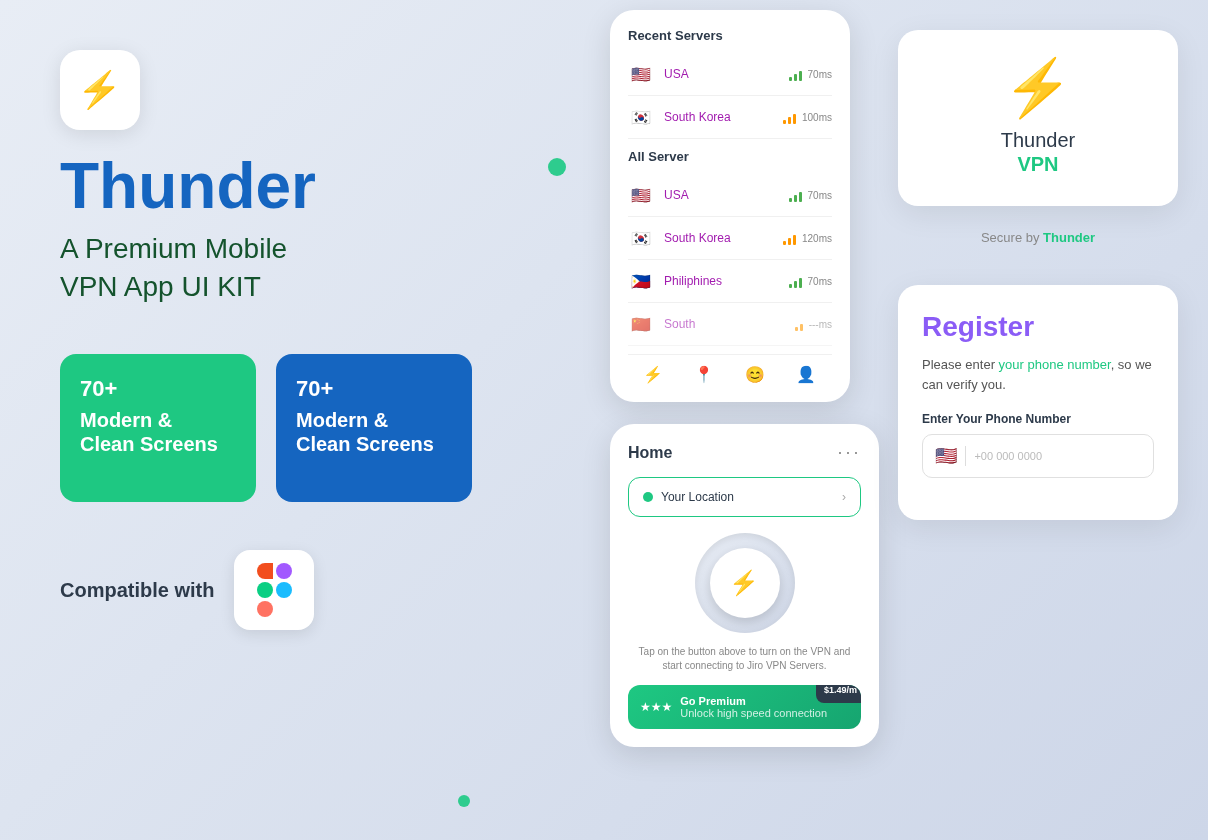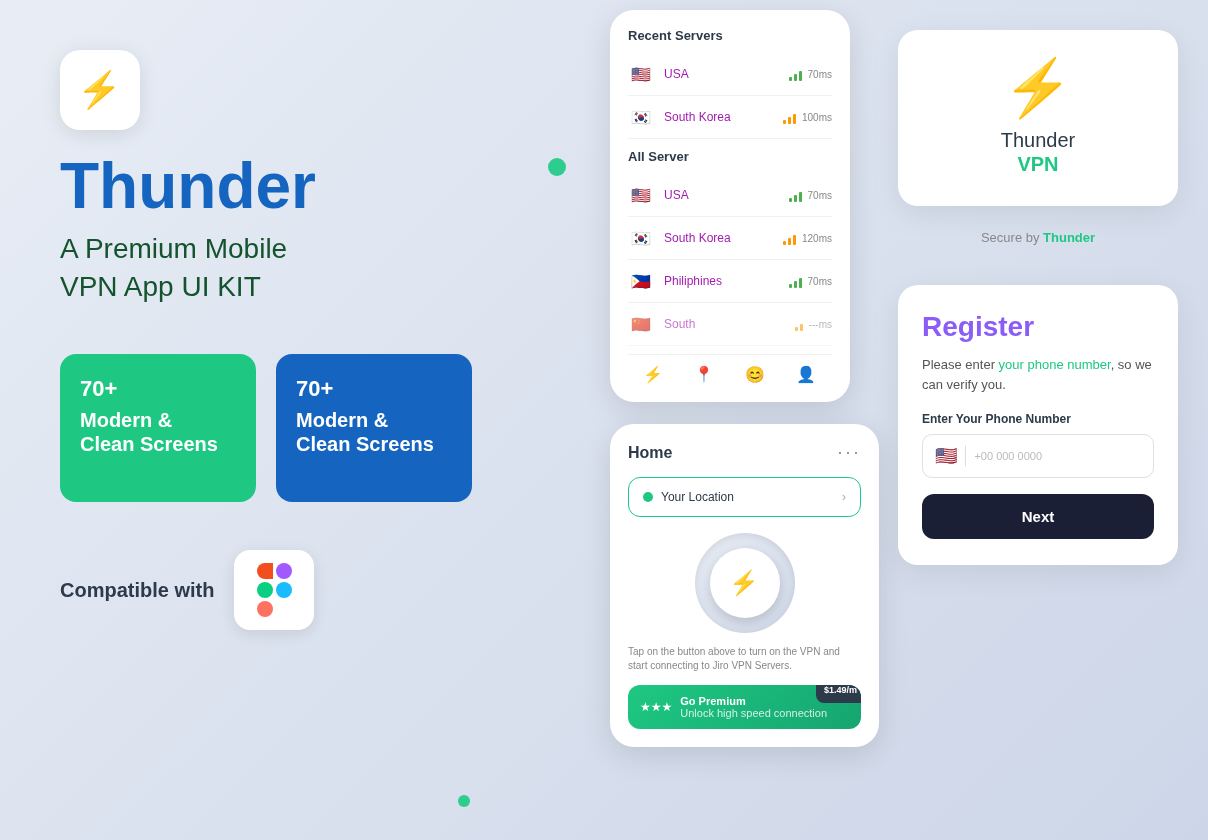--- a/index.html
+++ b/index.html
@@ -248,20 +248,21 @@
       background: white;
       display: flex;
       align-items: center;
       justify-content: center;
       box-shadow: 0 4px 12px rgba(0,0,0,0.15);
     }
     .lightning-dark { font-size: 24px; color: #2d3a4a; }
     .vpn-caption {
       font-size: 10px;
       color: #888;
+      text-align: center;
       line-height: 1.4;
       margin-bottom: 12px;
     }
     .go-premium-banner {
       background: linear-gradient(135deg, #1ec882, #16a570);
       border-radius: 12px;
       padding: 10px 12px;
       display: flex;
       align-items: center;
       gap: 8px;
@@ -560,15 +561,14 @@
     <div class="register-title">Register</div>
     <div class="register-description">
       <span>Please enter </span><span class="phone-highlight">your phone number</span><span>, so we can verify you.</span>
     </div>
     <div class="phone-label">Enter Your Phone Number</div>
     <div class="phone-input-row">
       <span class="flag-sm">🇺🇸</span>
       <div class="divider-v"></div>
       <span class="phone-placeholder">+00 000 0000</span>
     </div>
-    <button class="next-button">Next</button>
   </div>
 </div>
 
 </body></html>

